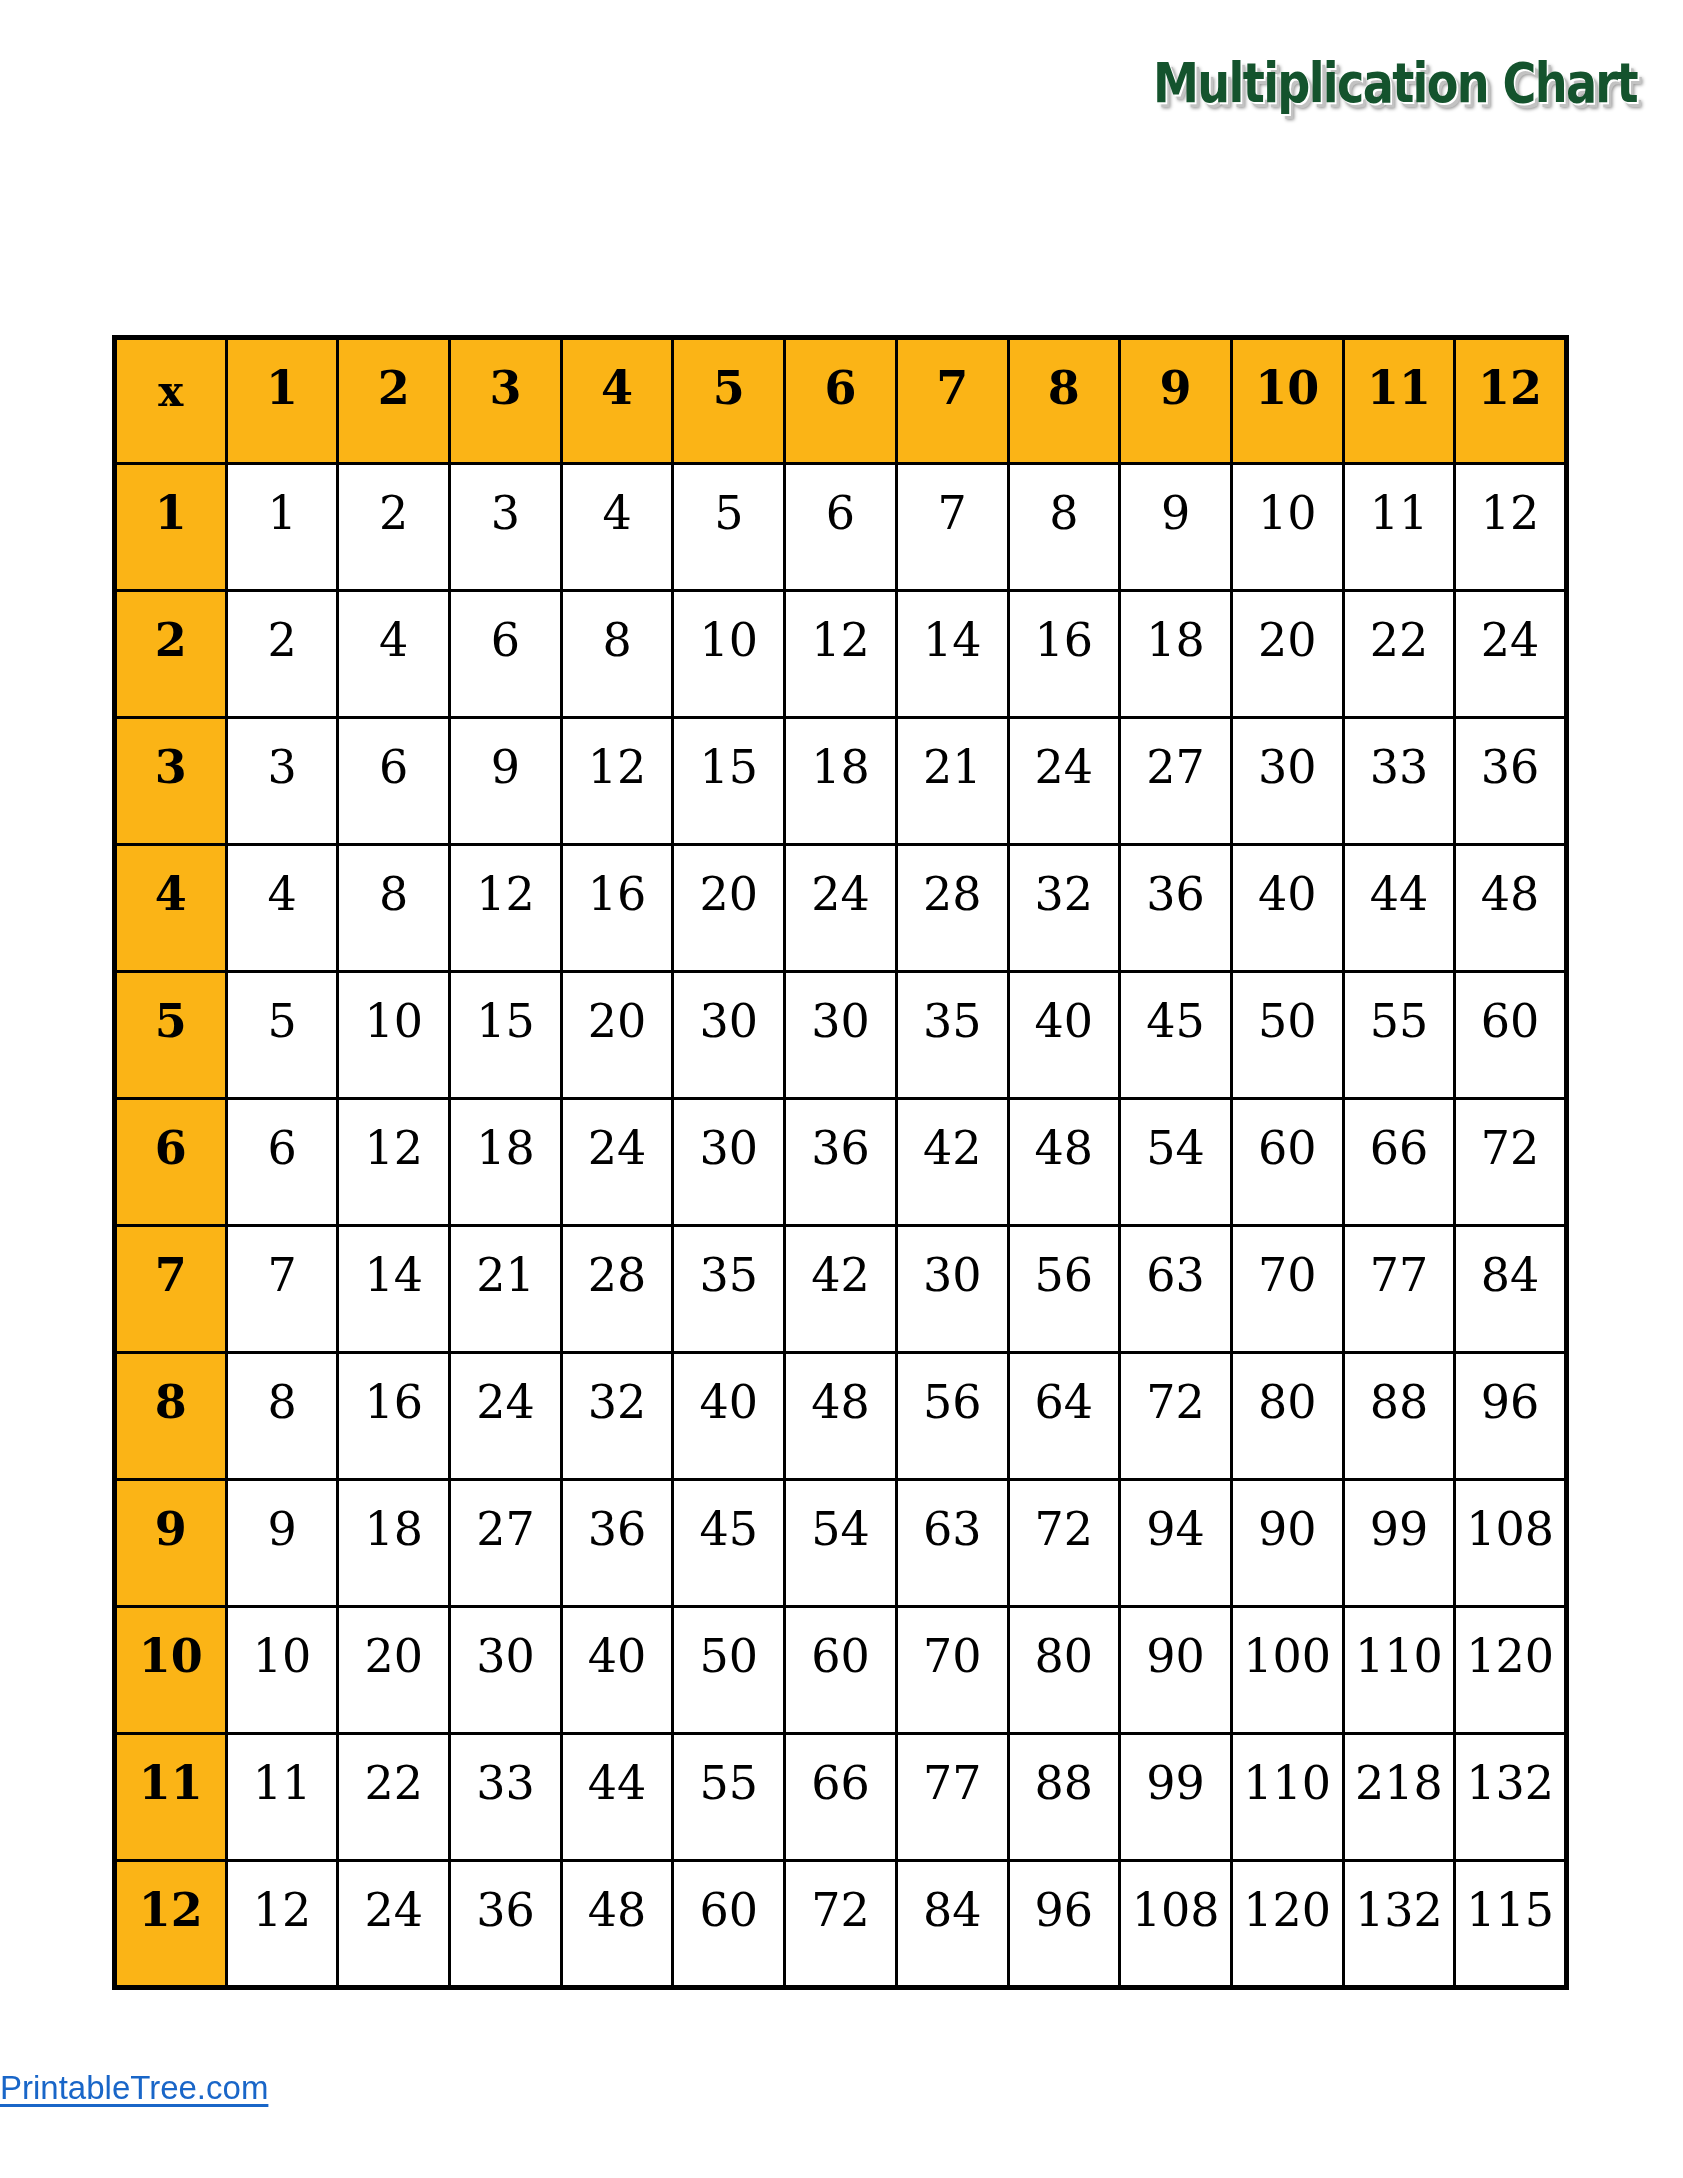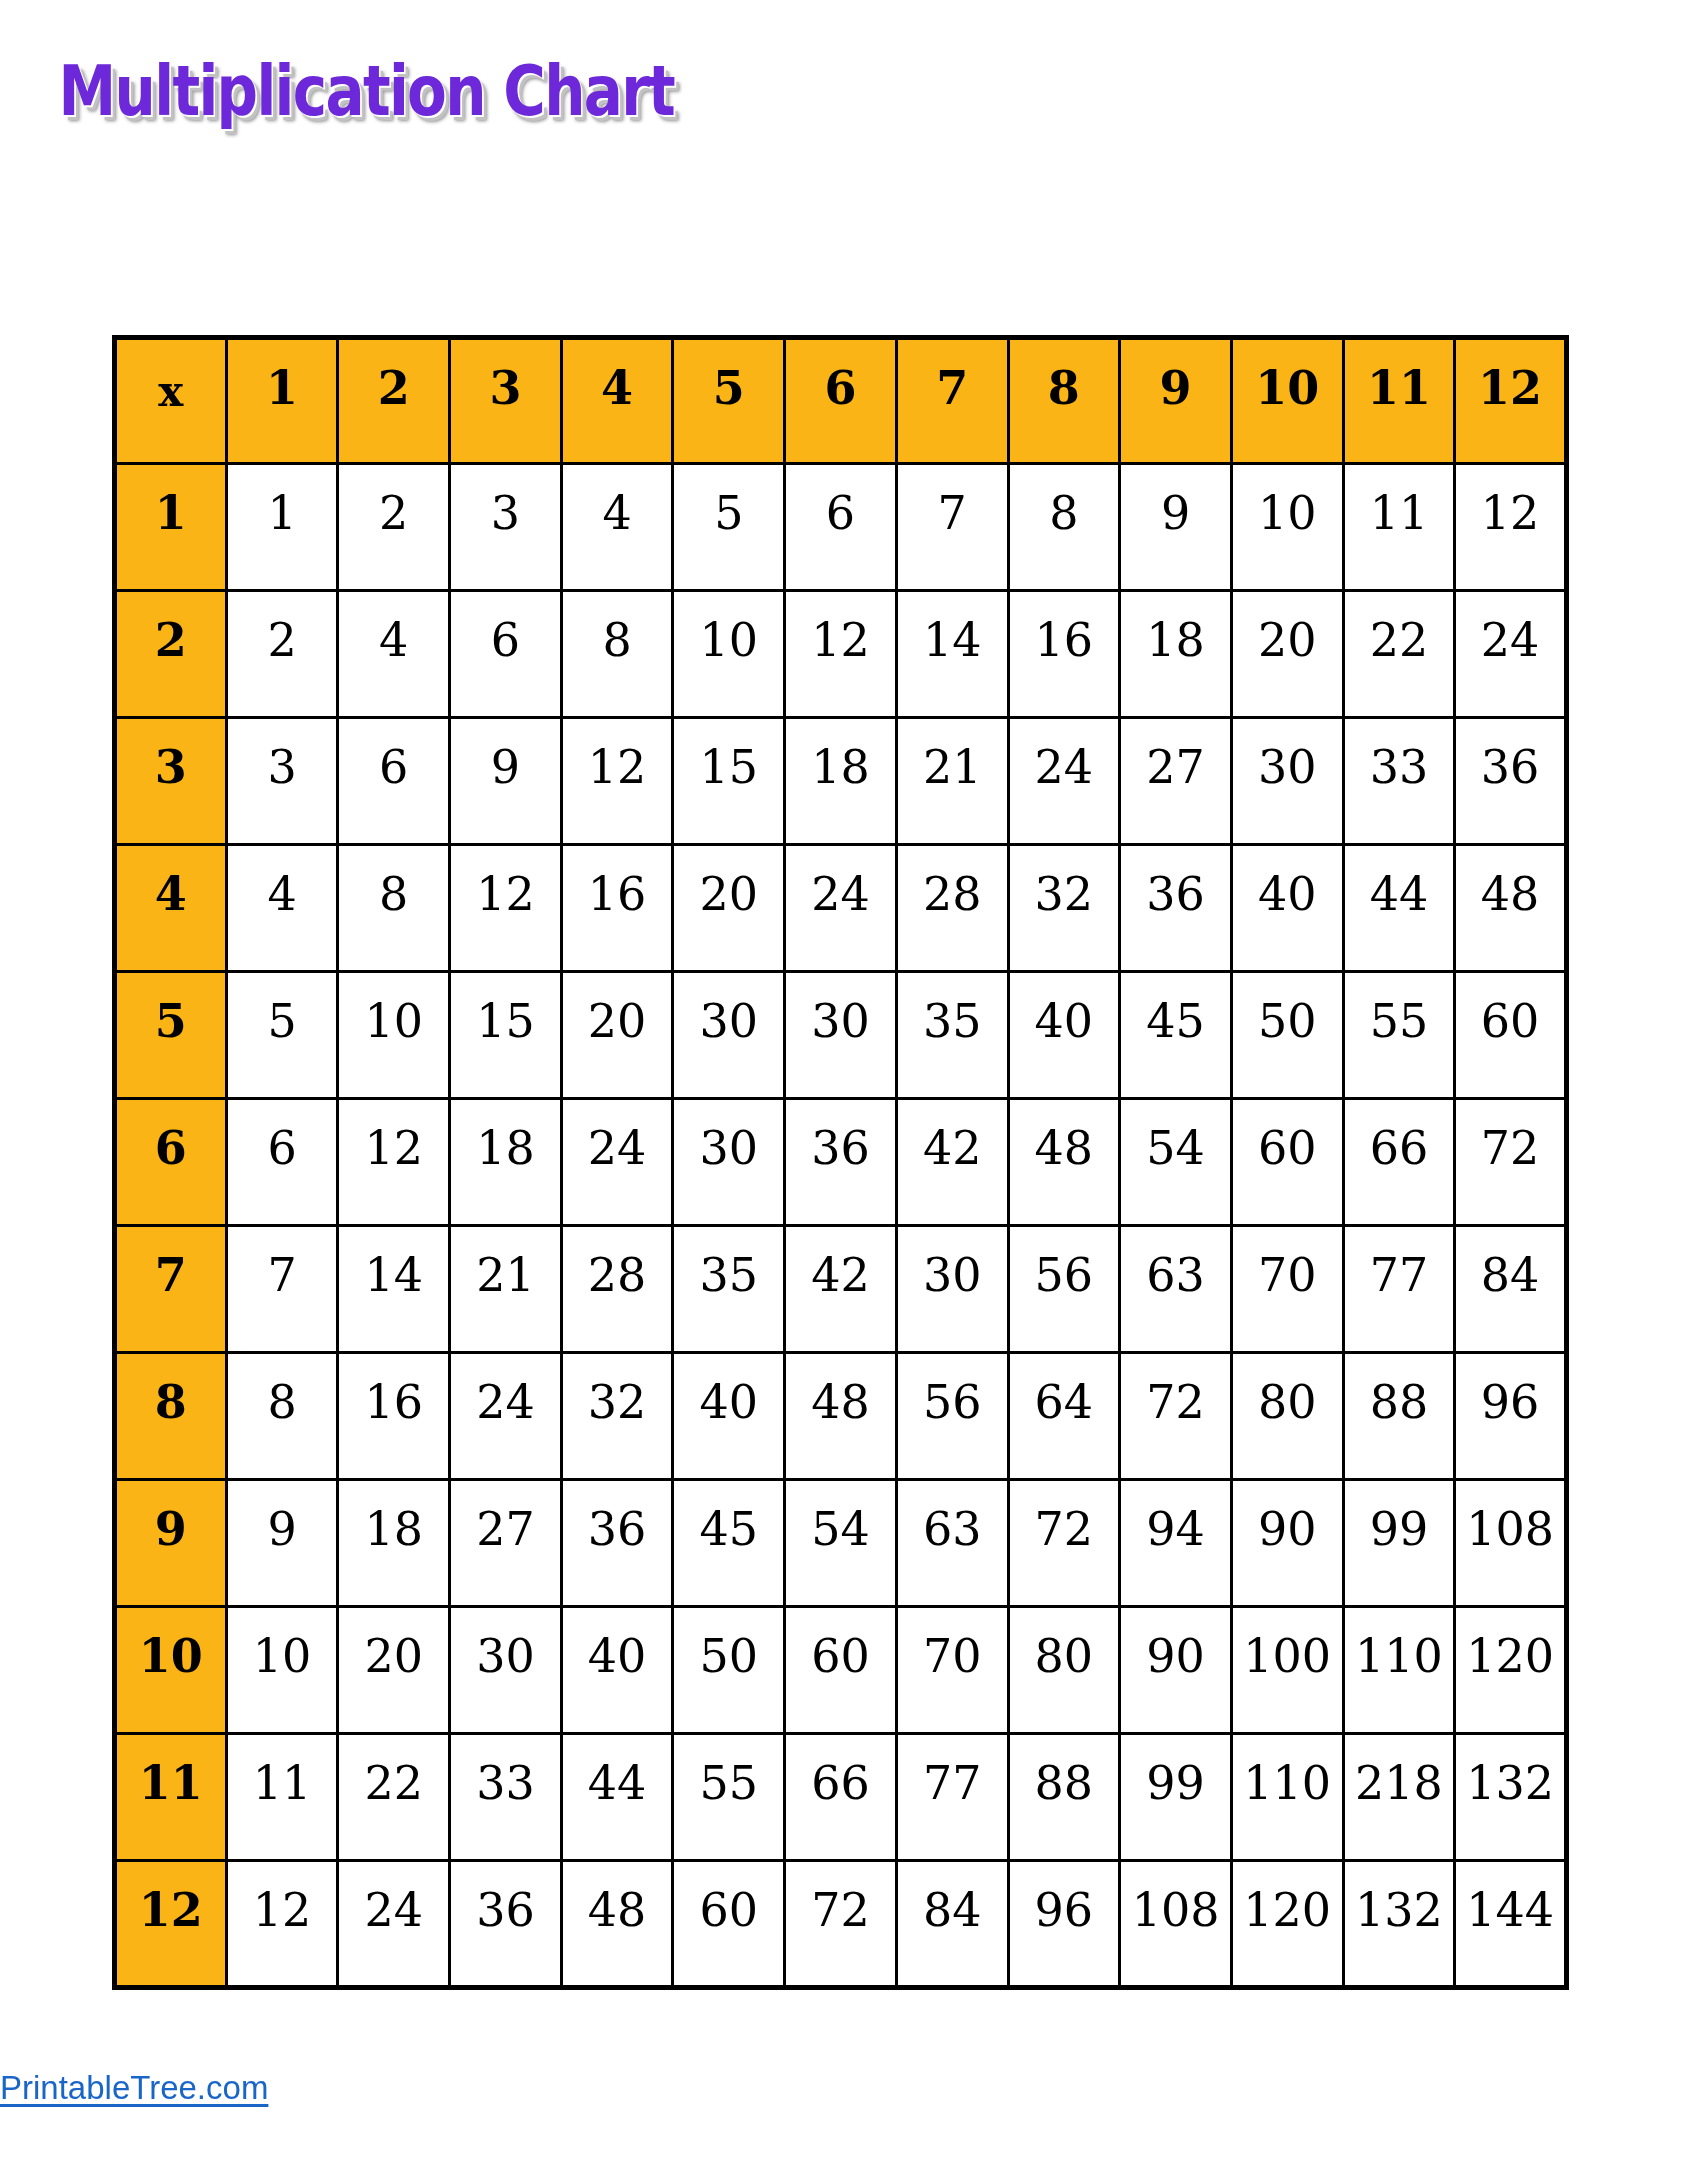--- a/index.html
+++ b/index.html
@@ -6,25 +6,25 @@
   html, body { background: #ffffff; }
   body {
     width: 1683px; height: 2178px;
     position: relative;
     font-family: "Liberation Sans", sans-serif;
     overflow: hidden;
   }
   .page-title {
     position: absolute;
     top: 51px; left: 0; right: 0;
-    text-align: left;
-    color: #6d28d9;
+    text-align: right;
+    color: #14532d;
     font-family: "DejaVu Sans", sans-serif;
     font-weight: 700;
-    font-size: 69px;
+    font-size: 55px;
     letter-spacing: -2px;
     white-space: nowrap;
   }
   .page-title .squeeze {
     display: inline-block;
     transform: scaleX(0.84);
     transform-origin: center top;
     text-shadow:
       2px 2px 0 #ffffff,
       5px 5px 0 #c2c2c2,
@@ -270,21 +270,21 @@
         <td>24</td>
         <td>36</td>
         <td>48</td>
         <td>60</td>
         <td>72</td>
         <td>84</td>
         <td>96</td>
         <td>108</td>
         <td>120</td>
         <td>132</td>
-        <td>144</td>
+        <td>115</td>
       </tr>
     </tbody>
 </table>
 
 <div class="footer">
   <a href="#">PrintableTree.com</a>
 </div>
 
 
 </body></html>

